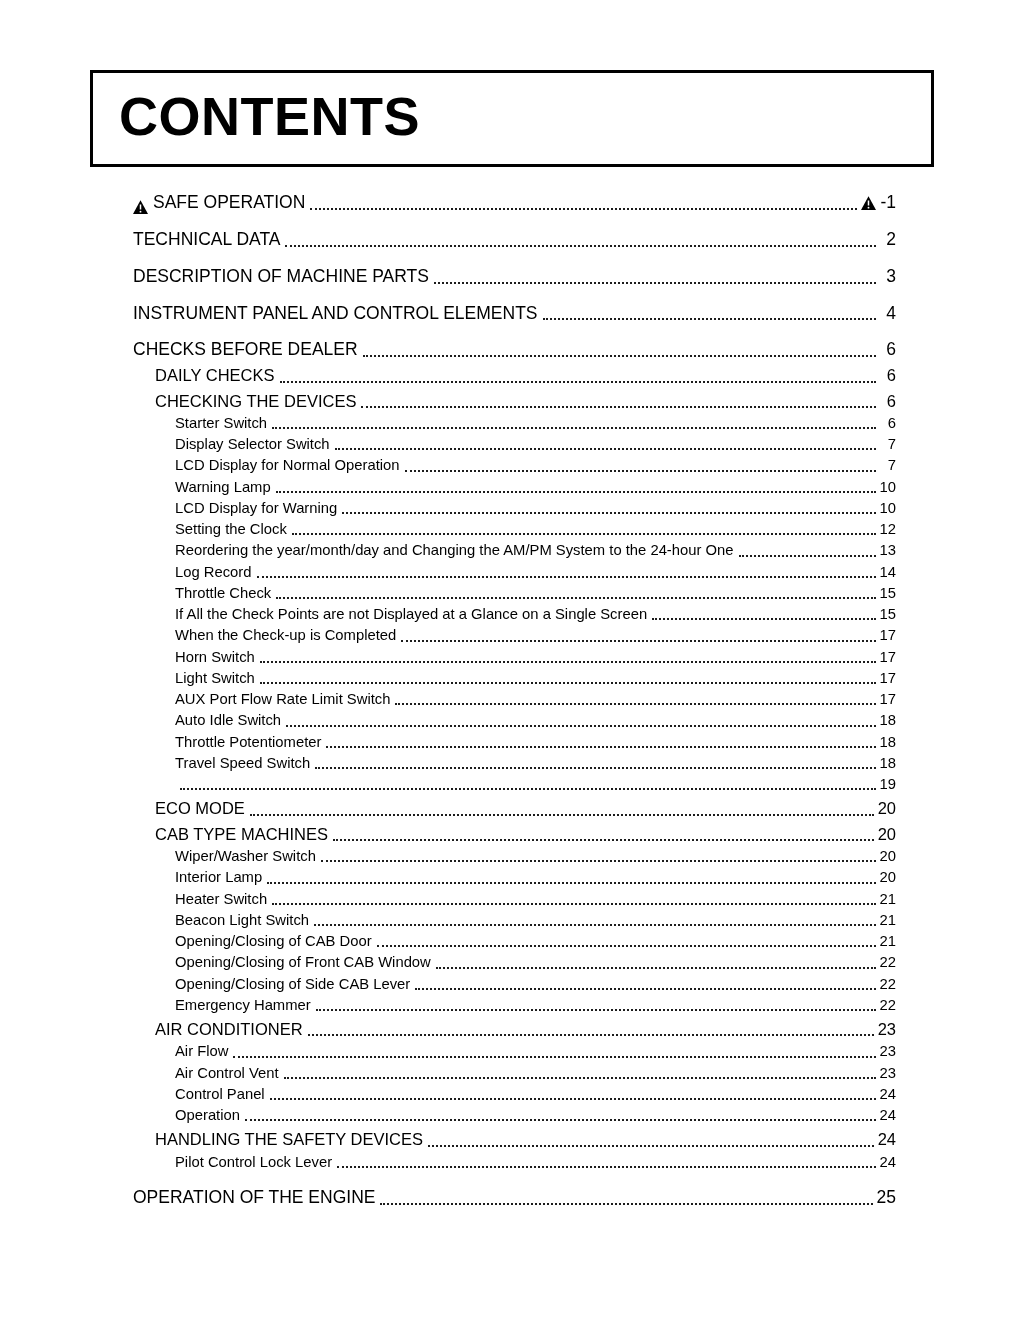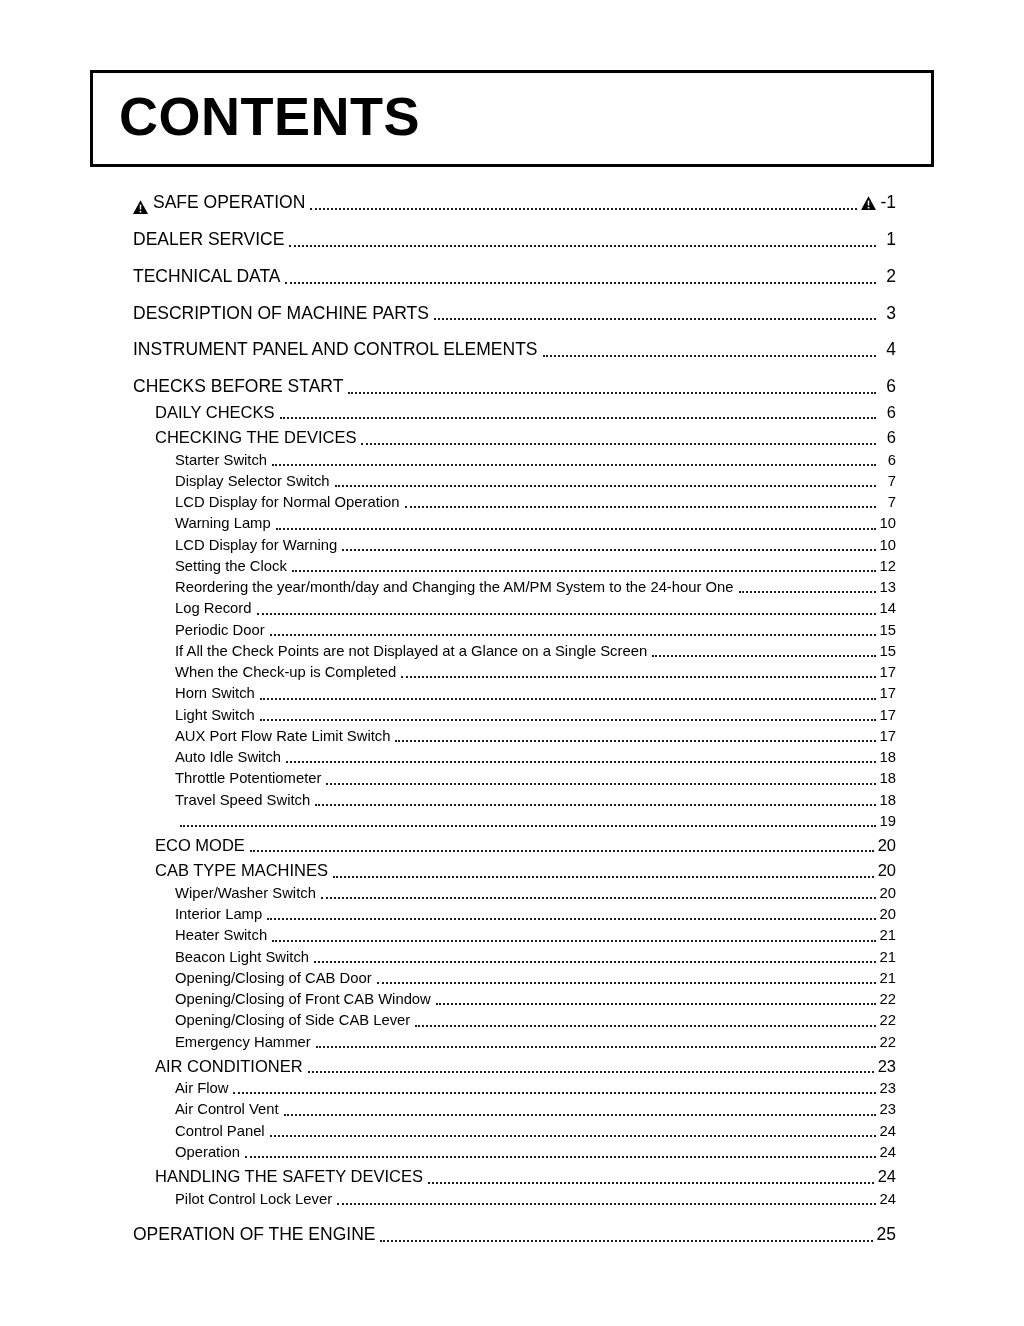--- a/index.html
+++ b/index.html
@@ -96,478 +96,467 @@
           <rect x="10.8" y="7" width="2.4" height="8" fill="#fff"></rect>
           <circle cx="12" cy="18.4" r="1.5" fill="#fff"></circle>
         </svg>
       </span>
       <span class="page">-1</span>
     </span>
   </div>
       <div class="row lv0">
     <span class="label-wrap">
 
-      <span class="label">DEALER SERVICE</span>
-    </span>
-    <span class="leader"></span>
-    <span class="pagecol">
-
-      <span class="page">1</span>
+      <span class="label">TECHNICAL DATA</span>
+    </span>
+    <span class="leader"></span>
+    <span class="pagecol">
+
+      <span class="page">2</span>
     </span>
   </div>
       <div class="row lv0">
     <span class="label-wrap">
 
-      <span class="label">TECHNICAL DATA</span>
-    </span>
-    <span class="leader"></span>
-    <span class="pagecol">
-
-      <span class="page">2</span>
+      <span class="label">DESCRIPTION OF MACHINE PARTS</span>
+    </span>
+    <span class="leader"></span>
+    <span class="pagecol">
+
+      <span class="page">3</span>
     </span>
   </div>
       <div class="row lv0">
     <span class="label-wrap">
 
-      <span class="label">DESCRIPTION OF MACHINE PARTS</span>
-    </span>
-    <span class="leader"></span>
-    <span class="pagecol">
-
-      <span class="page">3</span>
+      <span class="label">INSTRUMENT PANEL AND CONTROL ELEMENTS</span>
+    </span>
+    <span class="leader"></span>
+    <span class="pagecol">
+
+      <span class="page">4</span>
     </span>
   </div>
       <div class="row lv0">
     <span class="label-wrap">
 
-      <span class="label">INSTRUMENT PANEL AND CONTROL ELEMENTS</span>
-    </span>
-    <span class="leader"></span>
-    <span class="pagecol">
-
-      <span class="page">4</span>
+      <span class="label">CHECKS BEFORE DEALER</span>
+    </span>
+    <span class="leader"></span>
+    <span class="pagecol">
+
+      <span class="page">6</span>
+    </span>
+  </div>
+      <div class="row lv1">
+    <span class="label-wrap">
+
+      <span class="label">DAILY CHECKS</span>
+    </span>
+    <span class="leader"></span>
+    <span class="pagecol">
+
+      <span class="page">6</span>
+    </span>
+  </div>
+      <div class="row lv1">
+    <span class="label-wrap">
+
+      <span class="label">CHECKING THE DEVICES</span>
+    </span>
+    <span class="leader"></span>
+    <span class="pagecol">
+
+      <span class="page">6</span>
+    </span>
+  </div>
+      <div class="row lv2">
+    <span class="label-wrap">
+
+      <span class="label">Starter Switch</span>
+    </span>
+    <span class="leader"></span>
+    <span class="pagecol">
+
+      <span class="page">6</span>
+    </span>
+  </div>
+      <div class="row lv2">
+    <span class="label-wrap">
+
+      <span class="label">Display Selector Switch</span>
+    </span>
+    <span class="leader"></span>
+    <span class="pagecol">
+
+      <span class="page">7</span>
+    </span>
+  </div>
+      <div class="row lv2">
+    <span class="label-wrap">
+
+      <span class="label">LCD Display for Normal Operation</span>
+    </span>
+    <span class="leader"></span>
+    <span class="pagecol">
+
+      <span class="page">7</span>
+    </span>
+  </div>
+      <div class="row lv2">
+    <span class="label-wrap">
+
+      <span class="label">Warning Lamp</span>
+    </span>
+    <span class="leader"></span>
+    <span class="pagecol">
+
+      <span class="page">10</span>
+    </span>
+  </div>
+      <div class="row lv2">
+    <span class="label-wrap">
+
+      <span class="label">LCD Display for Warning</span>
+    </span>
+    <span class="leader"></span>
+    <span class="pagecol">
+
+      <span class="page">10</span>
+    </span>
+  </div>
+      <div class="row lv2">
+    <span class="label-wrap">
+
+      <span class="label">Setting the Clock</span>
+    </span>
+    <span class="leader"></span>
+    <span class="pagecol">
+
+      <span class="page">12</span>
+    </span>
+  </div>
+      <div class="row lv2">
+    <span class="label-wrap">
+
+      <span class="label">Reordering the year/month/day and Changing the AM/PM System to the 24-hour One</span>
+    </span>
+    <span class="leader"></span>
+    <span class="pagecol">
+
+      <span class="page">13</span>
+    </span>
+  </div>
+      <div class="row lv2">
+    <span class="label-wrap">
+
+      <span class="label">Log Record</span>
+    </span>
+    <span class="leader"></span>
+    <span class="pagecol">
+
+      <span class="page">14</span>
+    </span>
+  </div>
+      <div class="row lv2">
+    <span class="label-wrap">
+
+      <span class="label">Throttle Check</span>
+    </span>
+    <span class="leader"></span>
+    <span class="pagecol">
+
+      <span class="page">15</span>
+    </span>
+  </div>
+      <div class="row lv2">
+    <span class="label-wrap">
+
+      <span class="label">If All the Check Points are not Displayed at a Glance on a Single Screen</span>
+    </span>
+    <span class="leader"></span>
+    <span class="pagecol">
+
+      <span class="page">15</span>
+    </span>
+  </div>
+      <div class="row lv2">
+    <span class="label-wrap">
+
+      <span class="label">When the Check-up is Completed</span>
+    </span>
+    <span class="leader"></span>
+    <span class="pagecol">
+
+      <span class="page">17</span>
+    </span>
+  </div>
+      <div class="row lv2">
+    <span class="label-wrap">
+
+      <span class="label">Horn Switch</span>
+    </span>
+    <span class="leader"></span>
+    <span class="pagecol">
+
+      <span class="page">17</span>
+    </span>
+  </div>
+      <div class="row lv2">
+    <span class="label-wrap">
+
+      <span class="label">Light Switch</span>
+    </span>
+    <span class="leader"></span>
+    <span class="pagecol">
+
+      <span class="page">17</span>
+    </span>
+  </div>
+      <div class="row lv2">
+    <span class="label-wrap">
+
+      <span class="label">AUX Port Flow Rate Limit Switch</span>
+    </span>
+    <span class="leader"></span>
+    <span class="pagecol">
+
+      <span class="page">17</span>
+    </span>
+  </div>
+      <div class="row lv2">
+    <span class="label-wrap">
+
+      <span class="label">Auto Idle Switch</span>
+    </span>
+    <span class="leader"></span>
+    <span class="pagecol">
+
+      <span class="page">18</span>
+    </span>
+  </div>
+      <div class="row lv2">
+    <span class="label-wrap">
+
+      <span class="label">Throttle Potentiometer</span>
+    </span>
+    <span class="leader"></span>
+    <span class="pagecol">
+
+      <span class="page">18</span>
+    </span>
+  </div>
+      <div class="row lv2">
+    <span class="label-wrap">
+
+      <span class="label">Travel Speed Switch</span>
+    </span>
+    <span class="leader"></span>
+    <span class="pagecol">
+
+      <span class="page">18</span>
+    </span>
+  </div>
+      <div class="row lv2">
+    <span class="leader"></span>
+    <span class="pagecol">
+
+      <span class="page">19</span>
+    </span>
+  </div>
+      <div class="row lv1">
+    <span class="label-wrap">
+
+      <span class="label">ECO MODE</span>
+    </span>
+    <span class="leader"></span>
+    <span class="pagecol">
+
+      <span class="page">20</span>
+    </span>
+  </div>
+      <div class="row lv1">
+    <span class="label-wrap">
+
+      <span class="label">CAB TYPE MACHINES</span>
+    </span>
+    <span class="leader"></span>
+    <span class="pagecol">
+
+      <span class="page">20</span>
+    </span>
+  </div>
+      <div class="row lv2">
+    <span class="label-wrap">
+
+      <span class="label">Wiper/Washer Switch</span>
+    </span>
+    <span class="leader"></span>
+    <span class="pagecol">
+
+      <span class="page">20</span>
+    </span>
+  </div>
+      <div class="row lv2">
+    <span class="label-wrap">
+
+      <span class="label">Interior Lamp</span>
+    </span>
+    <span class="leader"></span>
+    <span class="pagecol">
+
+      <span class="page">20</span>
+    </span>
+  </div>
+      <div class="row lv2">
+    <span class="label-wrap">
+
+      <span class="label">Heater Switch</span>
+    </span>
+    <span class="leader"></span>
+    <span class="pagecol">
+
+      <span class="page">21</span>
+    </span>
+  </div>
+      <div class="row lv2">
+    <span class="label-wrap">
+
+      <span class="label">Beacon Light Switch</span>
+    </span>
+    <span class="leader"></span>
+    <span class="pagecol">
+
+      <span class="page">21</span>
+    </span>
+  </div>
+      <div class="row lv2">
+    <span class="label-wrap">
+
+      <span class="label">Opening/Closing of CAB Door</span>
+    </span>
+    <span class="leader"></span>
+    <span class="pagecol">
+
+      <span class="page">21</span>
+    </span>
+  </div>
+      <div class="row lv2">
+    <span class="label-wrap">
+
+      <span class="label">Opening/Closing of Front CAB Window</span>
+    </span>
+    <span class="leader"></span>
+    <span class="pagecol">
+
+      <span class="page">22</span>
+    </span>
+  </div>
+      <div class="row lv2">
+    <span class="label-wrap">
+
+      <span class="label">Opening/Closing of Side CAB Lever</span>
+    </span>
+    <span class="leader"></span>
+    <span class="pagecol">
+
+      <span class="page">22</span>
+    </span>
+  </div>
+      <div class="row lv2">
+    <span class="label-wrap">
+
+      <span class="label">Emergency Hammer</span>
+    </span>
+    <span class="leader"></span>
+    <span class="pagecol">
+
+      <span class="page">22</span>
+    </span>
+  </div>
+      <div class="row lv1">
+    <span class="label-wrap">
+
+      <span class="label">AIR CONDITIONER</span>
+    </span>
+    <span class="leader"></span>
+    <span class="pagecol">
+
+      <span class="page">23</span>
+    </span>
+  </div>
+      <div class="row lv2">
+    <span class="label-wrap">
+
+      <span class="label">Air Flow</span>
+    </span>
+    <span class="leader"></span>
+    <span class="pagecol">
+
+      <span class="page">23</span>
+    </span>
+  </div>
+      <div class="row lv2">
+    <span class="label-wrap">
+
+      <span class="label">Air Control Vent</span>
+    </span>
+    <span class="leader"></span>
+    <span class="pagecol">
+
+      <span class="page">23</span>
+    </span>
+  </div>
+      <div class="row lv2">
+    <span class="label-wrap">
+
+      <span class="label">Control Panel</span>
+    </span>
+    <span class="leader"></span>
+    <span class="pagecol">
+
+      <span class="page">24</span>
+    </span>
+  </div>
+      <div class="row lv2">
+    <span class="label-wrap">
+
+      <span class="label">Operation</span>
+    </span>
+    <span class="leader"></span>
+    <span class="pagecol">
+
+      <span class="page">24</span>
+    </span>
+  </div>
+      <div class="row lv1">
+    <span class="label-wrap">
+
+      <span class="label">HANDLING THE SAFETY DEVICES</span>
+    </span>
+    <span class="leader"></span>
+    <span class="pagecol">
+
+      <span class="page">24</span>
+    </span>
+  </div>
+      <div class="row lv2">
+    <span class="label-wrap">
+
+      <span class="label">Pilot Control Lock Lever</span>
+    </span>
+    <span class="leader"></span>
+    <span class="pagecol">
+
+      <span class="page">24</span>
     </span>
   </div>
       <div class="row lv0">
     <span class="label-wrap">
 
-      <span class="label">CHECKS BEFORE START</span>
-    </span>
-    <span class="leader"></span>
-    <span class="pagecol">
-
-      <span class="page">6</span>
-    </span>
-  </div>
-      <div class="row lv1">
-    <span class="label-wrap">
-
-      <span class="label">DAILY CHECKS</span>
-    </span>
-    <span class="leader"></span>
-    <span class="pagecol">
-
-      <span class="page">6</span>
-    </span>
-  </div>
-      <div class="row lv1">
-    <span class="label-wrap">
-
-      <span class="label">CHECKING THE DEVICES</span>
-    </span>
-    <span class="leader"></span>
-    <span class="pagecol">
-
-      <span class="page">6</span>
-    </span>
-  </div>
-      <div class="row lv2">
-    <span class="label-wrap">
-
-      <span class="label">Starter Switch</span>
-    </span>
-    <span class="leader"></span>
-    <span class="pagecol">
-
-      <span class="page">6</span>
-    </span>
-  </div>
-      <div class="row lv2">
-    <span class="label-wrap">
-
-      <span class="label">Display Selector Switch</span>
-    </span>
-    <span class="leader"></span>
-    <span class="pagecol">
-
-      <span class="page">7</span>
-    </span>
-  </div>
-      <div class="row lv2">
-    <span class="label-wrap">
-
-      <span class="label">LCD Display for Normal Operation</span>
-    </span>
-    <span class="leader"></span>
-    <span class="pagecol">
-
-      <span class="page">7</span>
-    </span>
-  </div>
-      <div class="row lv2">
-    <span class="label-wrap">
-
-      <span class="label">Warning Lamp</span>
-    </span>
-    <span class="leader"></span>
-    <span class="pagecol">
-
-      <span class="page">10</span>
-    </span>
-  </div>
-      <div class="row lv2">
-    <span class="label-wrap">
-
-      <span class="label">LCD Display for Warning</span>
-    </span>
-    <span class="leader"></span>
-    <span class="pagecol">
-
-      <span class="page">10</span>
-    </span>
-  </div>
-      <div class="row lv2">
-    <span class="label-wrap">
-
-      <span class="label">Setting the Clock</span>
-    </span>
-    <span class="leader"></span>
-    <span class="pagecol">
-
-      <span class="page">12</span>
-    </span>
-  </div>
-      <div class="row lv2">
-    <span class="label-wrap">
-
-      <span class="label">Reordering the year/month/day and Changing the AM/PM System to the 24-hour One</span>
-    </span>
-    <span class="leader"></span>
-    <span class="pagecol">
-
-      <span class="page">13</span>
-    </span>
-  </div>
-      <div class="row lv2">
-    <span class="label-wrap">
-
-      <span class="label">Log Record</span>
-    </span>
-    <span class="leader"></span>
-    <span class="pagecol">
-
-      <span class="page">14</span>
-    </span>
-  </div>
-      <div class="row lv2">
-    <span class="label-wrap">
-
-      <span class="label">Periodic Door</span>
-    </span>
-    <span class="leader"></span>
-    <span class="pagecol">
-
-      <span class="page">15</span>
-    </span>
-  </div>
-      <div class="row lv2">
-    <span class="label-wrap">
-
-      <span class="label">If All the Check Points are not Displayed at a Glance on a Single Screen</span>
-    </span>
-    <span class="leader"></span>
-    <span class="pagecol">
-
-      <span class="page">15</span>
-    </span>
-  </div>
-      <div class="row lv2">
-    <span class="label-wrap">
-
-      <span class="label">When the Check-up is Completed</span>
-    </span>
-    <span class="leader"></span>
-    <span class="pagecol">
-
-      <span class="page">17</span>
-    </span>
-  </div>
-      <div class="row lv2">
-    <span class="label-wrap">
-
-      <span class="label">Horn Switch</span>
-    </span>
-    <span class="leader"></span>
-    <span class="pagecol">
-
-      <span class="page">17</span>
-    </span>
-  </div>
-      <div class="row lv2">
-    <span class="label-wrap">
-
-      <span class="label">Light Switch</span>
-    </span>
-    <span class="leader"></span>
-    <span class="pagecol">
-
-      <span class="page">17</span>
-    </span>
-  </div>
-      <div class="row lv2">
-    <span class="label-wrap">
-
-      <span class="label">AUX Port Flow Rate Limit Switch</span>
-    </span>
-    <span class="leader"></span>
-    <span class="pagecol">
-
-      <span class="page">17</span>
-    </span>
-  </div>
-      <div class="row lv2">
-    <span class="label-wrap">
-
-      <span class="label">Auto Idle Switch</span>
-    </span>
-    <span class="leader"></span>
-    <span class="pagecol">
-
-      <span class="page">18</span>
-    </span>
-  </div>
-      <div class="row lv2">
-    <span class="label-wrap">
-
-      <span class="label">Throttle Potentiometer</span>
-    </span>
-    <span class="leader"></span>
-    <span class="pagecol">
-
-      <span class="page">18</span>
-    </span>
-  </div>
-      <div class="row lv2">
-    <span class="label-wrap">
-
-      <span class="label">Travel Speed Switch</span>
-    </span>
-    <span class="leader"></span>
-    <span class="pagecol">
-
-      <span class="page">18</span>
-    </span>
-  </div>
-      <div class="row lv2">
-    <span class="leader"></span>
-    <span class="pagecol">
-
-      <span class="page">19</span>
-    </span>
-  </div>
-      <div class="row lv1">
-    <span class="label-wrap">
-
-      <span class="label">ECO MODE</span>
-    </span>
-    <span class="leader"></span>
-    <span class="pagecol">
-
-      <span class="page">20</span>
-    </span>
-  </div>
-      <div class="row lv1">
-    <span class="label-wrap">
-
-      <span class="label">CAB TYPE MACHINES</span>
-    </span>
-    <span class="leader"></span>
-    <span class="pagecol">
-
-      <span class="page">20</span>
-    </span>
-  </div>
-      <div class="row lv2">
-    <span class="label-wrap">
-
-      <span class="label">Wiper/Washer Switch</span>
-    </span>
-    <span class="leader"></span>
-    <span class="pagecol">
-
-      <span class="page">20</span>
-    </span>
-  </div>
-      <div class="row lv2">
-    <span class="label-wrap">
-
-      <span class="label">Interior Lamp</span>
-    </span>
-    <span class="leader"></span>
-    <span class="pagecol">
-
-      <span class="page">20</span>
-    </span>
-  </div>
-      <div class="row lv2">
-    <span class="label-wrap">
-
-      <span class="label">Heater Switch</span>
-    </span>
-    <span class="leader"></span>
-    <span class="pagecol">
-
-      <span class="page">21</span>
-    </span>
-  </div>
-      <div class="row lv2">
-    <span class="label-wrap">
-
-      <span class="label">Beacon Light Switch</span>
-    </span>
-    <span class="leader"></span>
-    <span class="pagecol">
-
-      <span class="page">21</span>
-    </span>
-  </div>
-      <div class="row lv2">
-    <span class="label-wrap">
-
-      <span class="label">Opening/Closing of CAB Door</span>
-    </span>
-    <span class="leader"></span>
-    <span class="pagecol">
-
-      <span class="page">21</span>
-    </span>
-  </div>
-      <div class="row lv2">
-    <span class="label-wrap">
-
-      <span class="label">Opening/Closing of Front CAB Window</span>
-    </span>
-    <span class="leader"></span>
-    <span class="pagecol">
-
-      <span class="page">22</span>
-    </span>
-  </div>
-      <div class="row lv2">
-    <span class="label-wrap">
-
-      <span class="label">Opening/Closing of Side CAB Lever</span>
-    </span>
-    <span class="leader"></span>
-    <span class="pagecol">
-
-      <span class="page">22</span>
-    </span>
-  </div>
-      <div class="row lv2">
-    <span class="label-wrap">
-
-      <span class="label">Emergency Hammer</span>
-    </span>
-    <span class="leader"></span>
-    <span class="pagecol">
-
-      <span class="page">22</span>
-    </span>
-  </div>
-      <div class="row lv1">
-    <span class="label-wrap">
-
-      <span class="label">AIR CONDITIONER</span>
-    </span>
-    <span class="leader"></span>
-    <span class="pagecol">
-
-      <span class="page">23</span>
-    </span>
-  </div>
-      <div class="row lv2">
-    <span class="label-wrap">
-
-      <span class="label">Air Flow</span>
-    </span>
-    <span class="leader"></span>
-    <span class="pagecol">
-
-      <span class="page">23</span>
-    </span>
-  </div>
-      <div class="row lv2">
-    <span class="label-wrap">
-
-      <span class="label">Air Control Vent</span>
-    </span>
-    <span class="leader"></span>
-    <span class="pagecol">
-
-      <span class="page">23</span>
-    </span>
-  </div>
-      <div class="row lv2">
-    <span class="label-wrap">
-
-      <span class="label">Control Panel</span>
-    </span>
-    <span class="leader"></span>
-    <span class="pagecol">
-
-      <span class="page">24</span>
-    </span>
-  </div>
-      <div class="row lv2">
-    <span class="label-wrap">
-
-      <span class="label">Operation</span>
-    </span>
-    <span class="leader"></span>
-    <span class="pagecol">
-
-      <span class="page">24</span>
-    </span>
-  </div>
-      <div class="row lv1">
-    <span class="label-wrap">
-
-      <span class="label">HANDLING THE SAFETY DEVICES</span>
-    </span>
-    <span class="leader"></span>
-    <span class="pagecol">
-
-      <span class="page">24</span>
-    </span>
-  </div>
-      <div class="row lv2">
-    <span class="label-wrap">
-
-      <span class="label">Pilot Control Lock Lever</span>
-    </span>
-    <span class="leader"></span>
-    <span class="pagecol">
-
-      <span class="page">24</span>
-    </span>
-  </div>
-      <div class="row lv0">
-    <span class="label-wrap">
-
       <span class="label">OPERATION OF THE ENGINE</span>
     </span>
     <span class="leader"></span>
     <span class="pagecol">
 
       <span class="page">25</span>
     </span>
   </div>
     </div>
 

